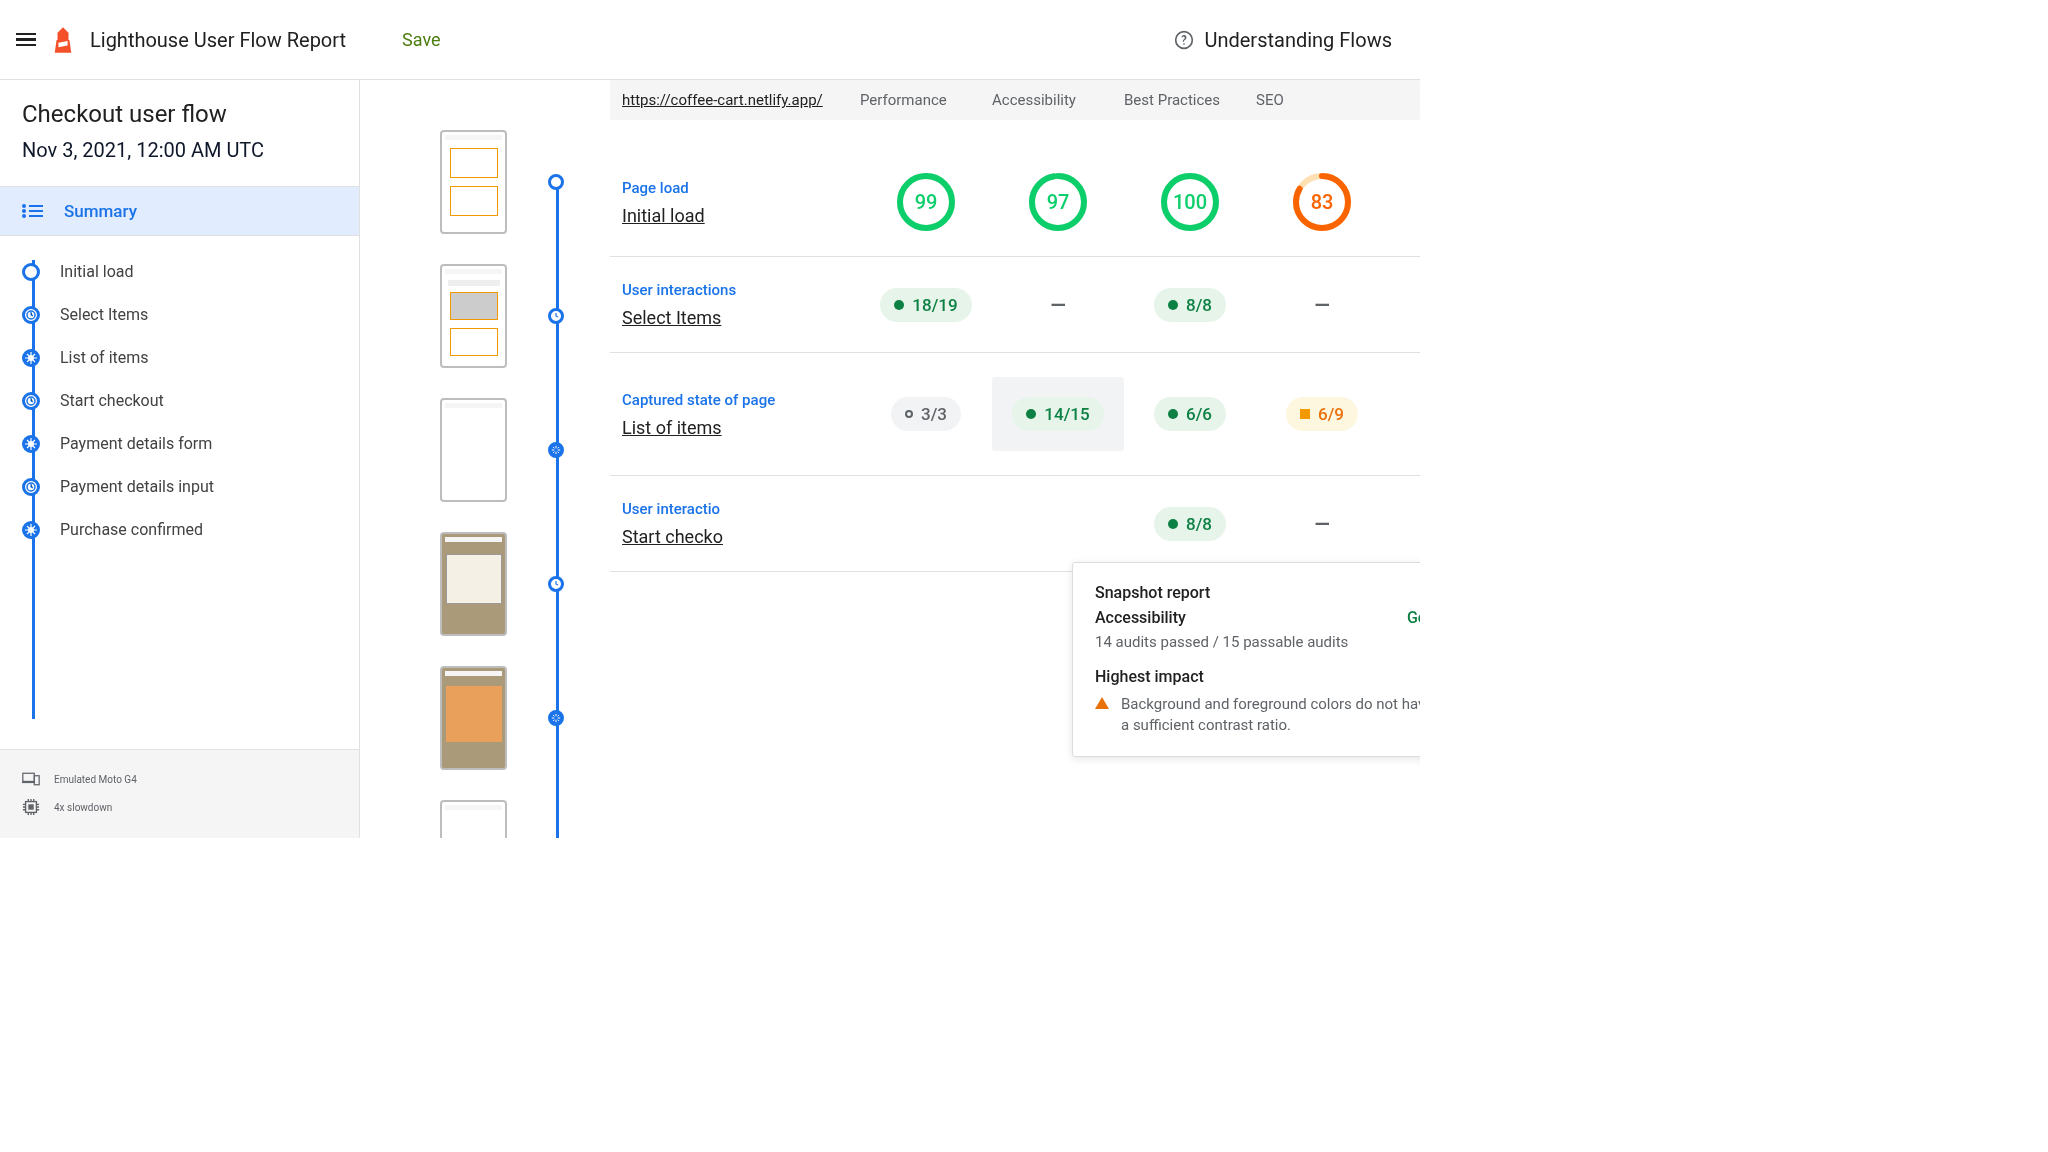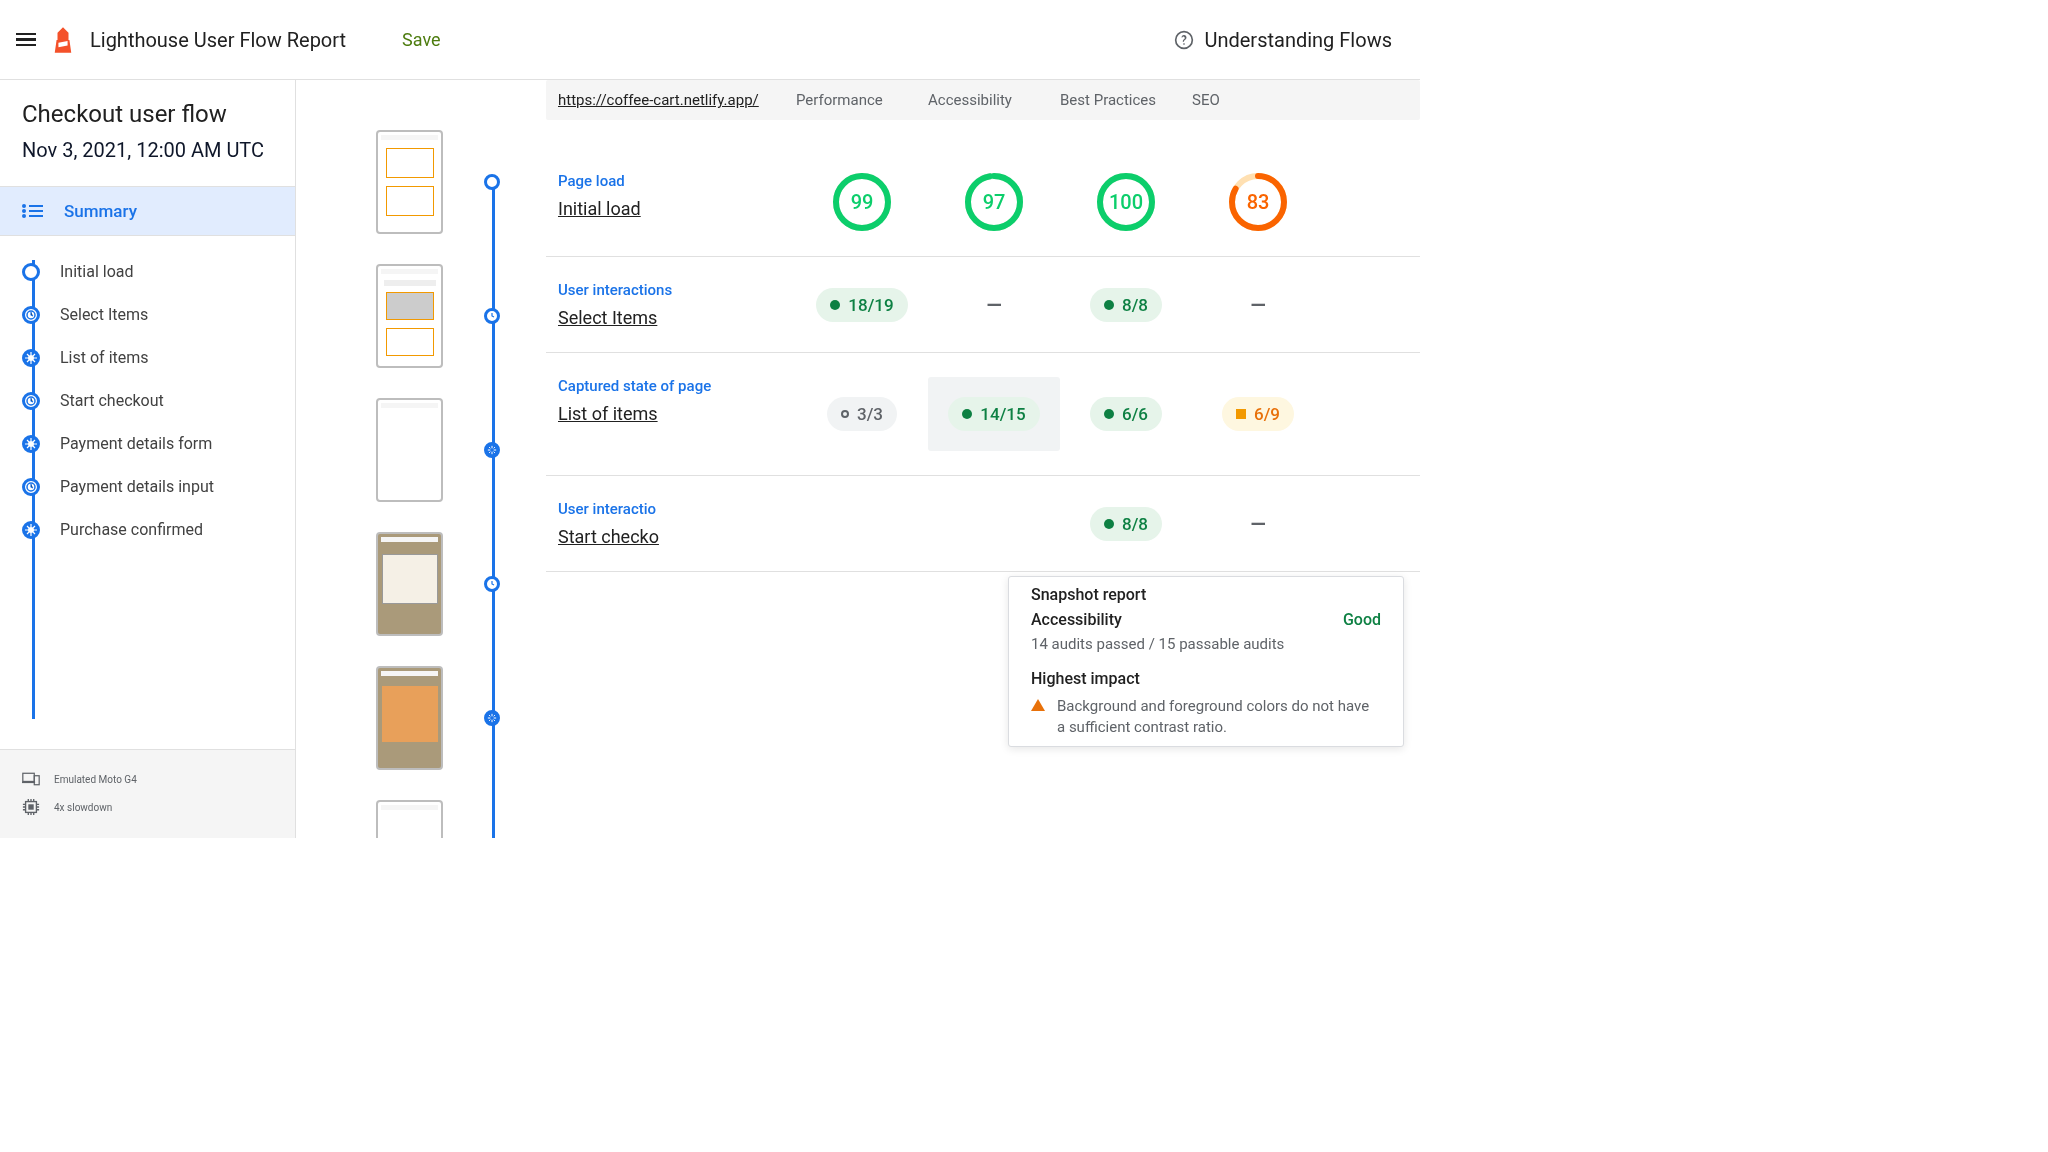--- a/index.html
+++ b/index.html
@@ -8,21 +8,21 @@
 .header-left { display: flex; align-items: center; gap: 16px; flex: 1; }
 .hamburger { cursor: pointer; }
 .hamburger div { width: 20px; height: 2.5px; background: #212121; margin: 3px 0; }
 .lh-logo { width: 22px; height: 26px; }
 .header-title { font-size: 20px; font-weight: 400; color: #212121; }
 .save-btn { font-size: 18px; color: #4d7c0f; cursor: pointer; margin-left: 40px; }
 .header-right { display: flex; align-items: center; gap: 10px; margin-right: 12px; }
 .help-icon { width: 20px; height: 20px; }
 .understanding { font-size: 20px; color: #212121; }
 .main { display: flex; height: 758px; }
-.sidebar { width: 296px; border-right: 1px solid #e0e0e0; padding-top: 20px; display: flex; flex-direction: column; }
+.sidebar { width: 360px; border-right: 1px solid #e0e0e0; padding-top: 20px; display: flex; flex-direction: column; }
 .sidebar-header { padding: 0 22px 24px; }
 .sidebar-title { font-size: 24px; font-weight: 400; color: #212121; margin-bottom: 10px; }
 .sidebar-date { font-size: 20px; color: #0f172a; }
 .summary-item { display: flex; align-items: center; gap: 20px; padding: 14px 22px; background: #e1ecfe; color: #1a73e8; font-weight: 500; font-size: 17px; border-top: 1px solid #e0e0e0; border-bottom: 1px solid #e0e0e0; cursor: pointer; }
 .summary-icon { width: 22px; height: 14px; }
 .step-list { padding: 14px 22px; position: relative; flex: 1; }
 .step-line { position: absolute; left: 32px; top: 24px; bottom: 30px; width: 3px; background: #1a73e8; }
 .step-item { display: flex; align-items: center; gap: 20px; padding: 12px 0; position: relative; cursor: pointer; }
 .step-icon { width: 18px; height: 18px; border: 3px solid #1a73e8; border-radius: 50%; background: #fff; z-index: 1; display: flex; align-items: center; justify-content: center; }
 .step-icon.snapshot { background: #1a73e8; }
@@ -35,38 +35,38 @@
 .timeline-item { position: relative; margin-bottom: 30px; height: 104px; }
 .thumbnail { width: 67px; height: 104px; border: 2px solid #bdbdbd; border-radius: 4px; background: #fff; display: inline-block; position: relative; overflow: hidden; }
 .thumbnail.dark { background: #aa9a7a; }
 .timeline-node { position: absolute; left: 108px; top: 44px; width: 16px; height: 16px; border: 3px solid #1a73e8; border-radius: 50%; background: #fff; z-index: 2; display: flex; align-items: center; justify-content: center; }
 .timeline-node.snapshot { background: #1a73e8; }
 .reports { flex: 1; padding: 0; }
 .reports-header { display: flex; background: #f5f5f5; padding: 11px 0; border-radius: 2px; margin-bottom: 28px; }
 .reports-header .col-url { flex: 0 0 250px; padding-left: 12px; }
 .reports-header .col-url a { color: #212121; text-decoration: underline; font-size: 15px; }
 .reports-header .col { flex: 0 0 132px; text-align: left; color: #5f6368; font-size: 15px; }
-.report-row { display: flex; padding: 24px 0; border-bottom: 1px solid #e0e0e0; }
+.report-row { display: flex; align-items: center; padding: 24px 0; border-bottom: 1px solid #e0e0e0; }
 .row-info { flex: 0 0 250px; padding-left: 12px; }
 .row-type { color: #1a73e8; font-size: 15px; font-weight: 500; margin-bottom: 8px; }
 .row-title { font-size: 18px; color: #212121; text-decoration: underline; cursor: pointer; }
 .row-col { flex: 0 0 132px; display: flex; justify-content: center; align-items: center; }
 .gauge { width: 60px; height: 60px; position: relative; }
 .gauge svg { transform: rotate(-90deg); }
 .gauge-text { position: absolute; top: 0; left: 0; width: 100%; height: 100%; display: flex; align-items: center; justify-content: center; font-size: 20px; font-weight: 500; }
 .pill { display: inline-flex; align-items: center; gap: 8px; padding: 7px 14px; border-radius: 20px; font-size: 17px; font-weight: 500; }
 .pill.green { background: #e6f4ea; color: #0d8043; }
 .pill.orange { background: #fef7e0; color: #e8710a; }
 .pill.gray { background: #f1f3f4; color: #5f6368; }
 .dot { width: 10px; height: 10px; border-radius: 50%; }
 .dot.green { background: #0d8043; }
 .dot.hollow { border: 2px solid #5f6368; background: transparent; width: 8px; height: 8px; }
 .sq { width: 10px; height: 10px; background: #f29900; }
 .dash { color: #5f6368; font-size: 20px; font-weight: 700; }
-.tooltip { position: absolute; left: 712px; top: 496px; width: 396px; background: #fff; border: 1px solid #dadce0; border-radius: 3px; box-shadow: 0 2px 8px rgba(0,0,0,0.1); padding: 8px 22px; z-index: 10; }
+.tooltip { position: absolute; left: 712px; top: 482px; width: 396px; background: #fff; border: 1px solid #dadce0; border-radius: 3px; box-shadow: 0 2px 8px rgba(0,0,0,0.1); padding: 20px 22px; z-index: 10; }
 .tooltip-title { font-size: 16px; font-weight: 500; margin-bottom: 6px; }
 .tooltip-url { font-size: 15px; color: #5f6368; padding-bottom: 16px; border-bottom: 1px solid #e0e0e0; margin-bottom: 14px; }
 .tooltip-row { display: flex; justify-content: space-between; margin-bottom: 6px; }
 .tooltip-cat { font-size: 16px; font-weight: 500; }
 .tooltip-rating { font-size: 16px; font-weight: 500; color: #0d8043; }
 .tooltip-detail { font-size: 15px; color: #5f6368; margin-bottom: 16px; }
 .tooltip-impact-title { font-size: 16px; font-weight: 500; margin-bottom: 8px; }
 .tooltip-impact { display: flex; gap: 12px; font-size: 15px; color: #5f6368; line-height: 1.4; }
 .tri { width: 0; height: 0; border-left: 7px solid transparent; border-right: 7px solid transparent; border-bottom: 12px solid #e8710a; flex-shrink: 0; margin-top: 3px; }
 .highlight-cell { background: #f1f3f4; border-radius: 3px; }

